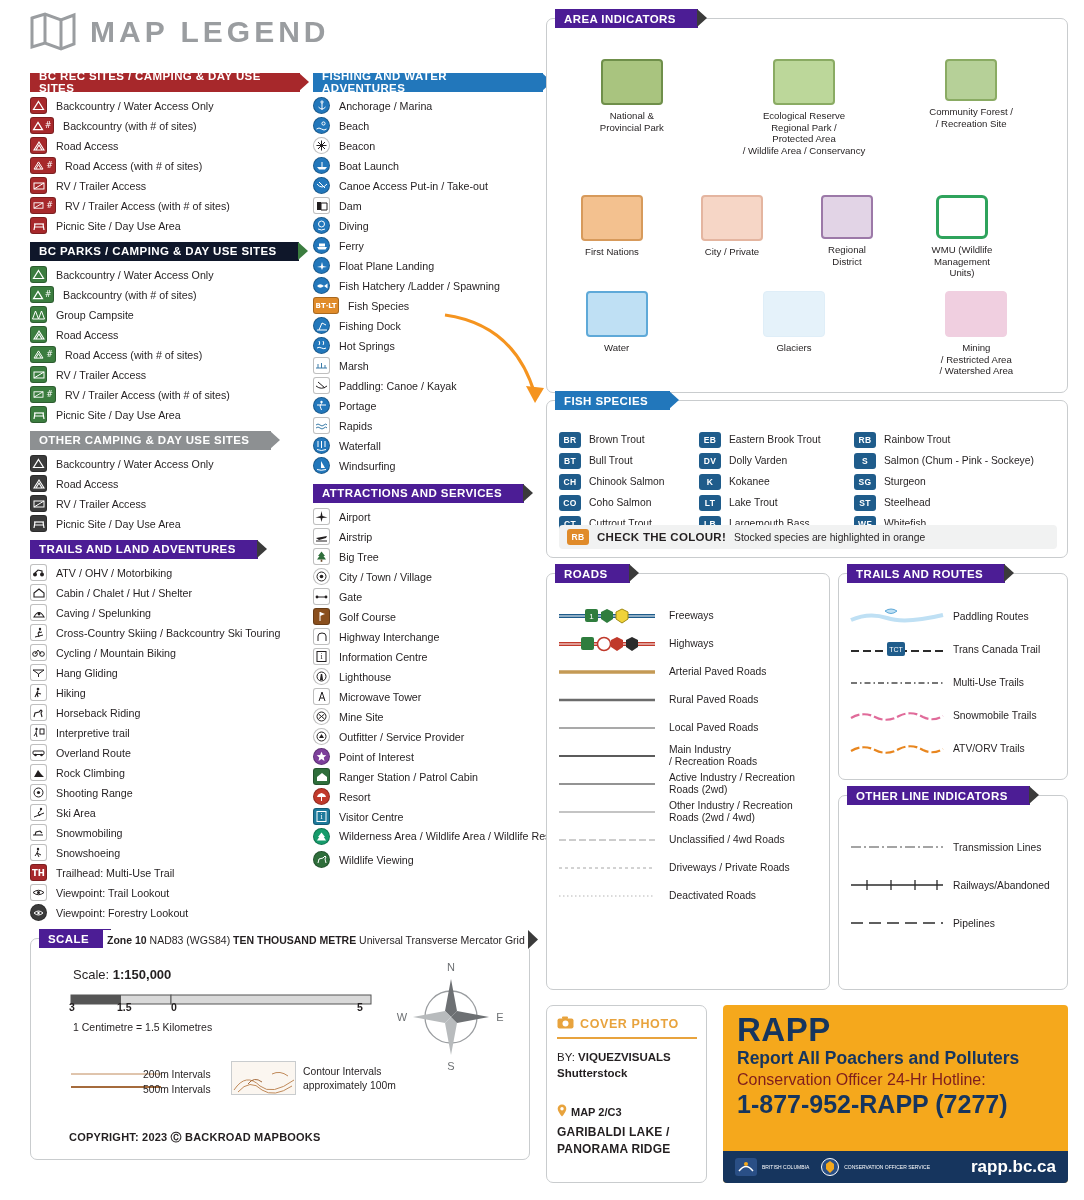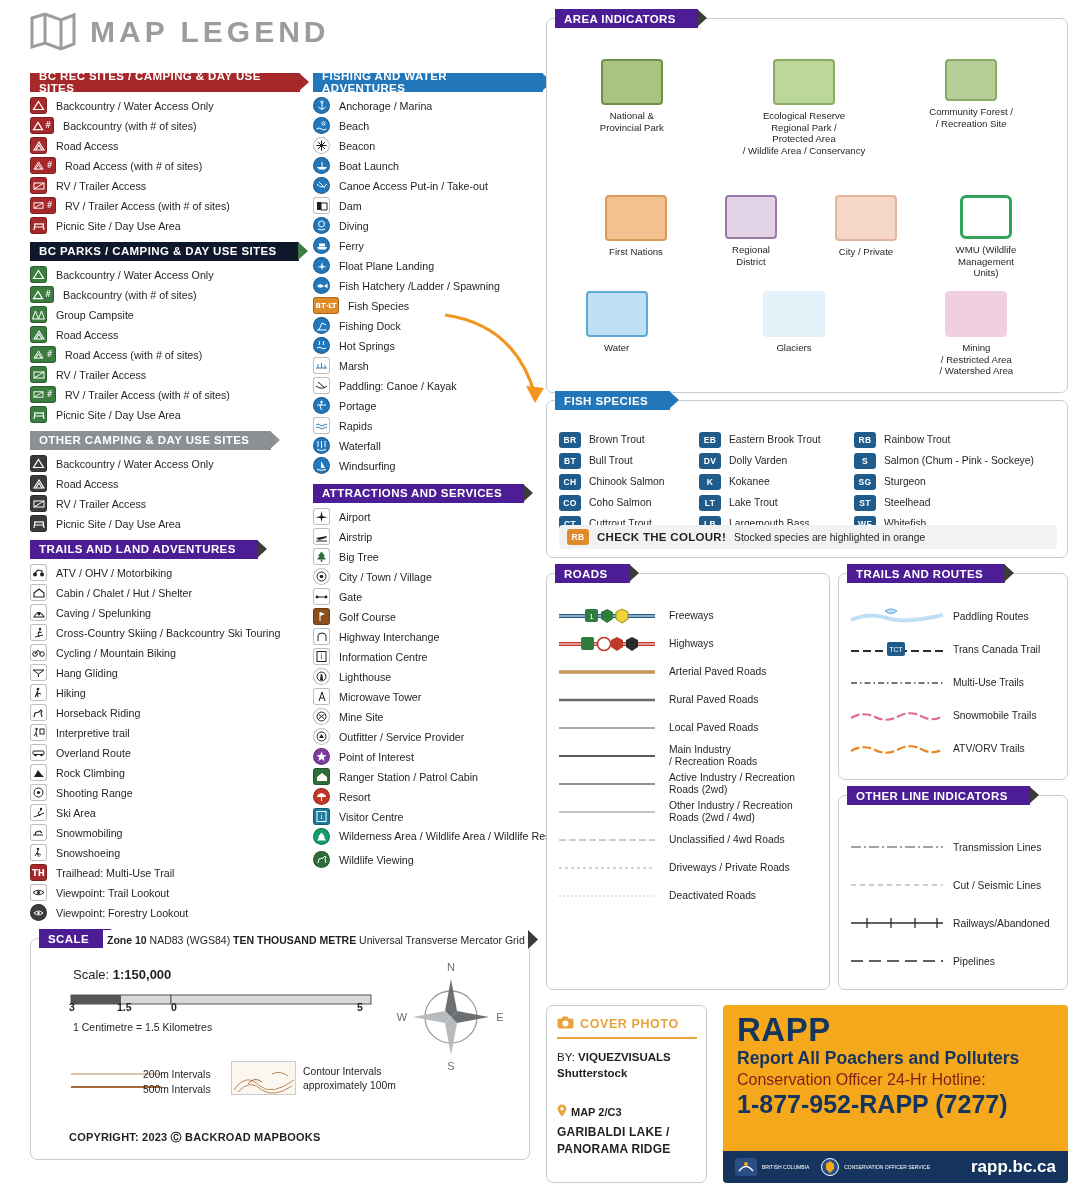--- a/index.html
+++ b/index.html
@@ -857,32 +857,32 @@
       <div class="area-cell" style="width:175px;">
         <div class="swatch" style="width:62px;height:46px;background:#bcd79a;border:2px solid #8aab63;"></div>
         <div class="cap">Ecological Reserve<br>Regional Park /<br>Protected Area<br>/ Wildlife Area / Conservancy</div>
       </div>
       <div class="area-cell" style="width:140px;">
         <div class="swatch" style="width:52px;height:42px;background:#b6d098;border:2px solid #8aab63;"></div>
         <div class="cap">Community Forest /<br>/ Recreation Site</div>
       </div>
     </div>
 
-    <div class="area-grid" style="display:flex; justify-content:flex-end; align-items:flex-start; top:176px;">
+    <div class="area-grid" style="display:flex; justify-content:flex-start; align-items:flex-start; top:176px;">
       <div class="area-cell" style="width:120px;">
         <div class="swatch" style="width:62px;height:46px;background:#f3c18f;border:2px solid #d79a5b;"></div>
         <div class="cap">First Nations</div>
       </div>
+      <div class="area-cell" style="width:120px;">
+        <div class="swatch" style="width:62px;height:46px;background:#f6d6c6;border:2px solid #e4b5a0;"></div>
+        <div class="cap">City / Private</div>
+      </div>
       <div class="area-cell" style="width:110px;">
         <div class="swatch" style="width:52px;height:44px;background:#e2d4e6;border:2px solid #9c79a8;"></div>
         <div class="cap">Regional<br>District</div>
-      </div>
-      <div class="area-cell" style="width:120px;">
-        <div class="swatch" style="width:62px;height:46px;background:#f6d6c6;border:2px solid #e4b5a0;"></div>
-        <div class="cap">City / Private</div>
       </div>
       <div class="area-cell" style="width:120px;">
         <div class="swatch" style="width:52px;height:44px;background:#ffffff;border:3px solid #2fa35c;border-radius:6px;"></div>
         <div class="cap">WMU (Wildlife<br>Management<br>Units)</div>
       </div>
     </div>
 
     <div class="area-grid" style="display:flex; justify-content:space-around; align-items:flex-start; top:272px;gap:48px;">
       <div class="area-cell" style="width:120px;">
         <div class="swatch" style="width:62px;height:46px;background:#bfe0f4;border:2px solid #5ea9d8;"></div>
@@ -1143,28 +1143,20 @@
   <div class="panel" id="other-panel">
     <div class="banner b-dark">OTHER LINE INDICATORS</div>
     <div style="position:absolute;top:32px;width:100%;">
       <div class="tr-row" style="height:38px;">
         <span class="tr-art">
             <svg width="96" height="8">
               <line x1="2" y1="4" x2="94" y2="4" stroke="#4a4a4a" stroke-width="1.2" stroke-dasharray="10 3 2 3"></line>
             </svg>
           </span>
         <span class="tr-lbl">Transmission Lines</span>
-      </div>
-      <div class="tr-row" style="height:38px;">
-        <span class="tr-art">
-            <svg width="96" height="8">
-              <line x1="2" y1="4" x2="94" y2="4" stroke="#9a9a9a" stroke-width="1" stroke-dasharray="5 4"></line>
-            </svg>
-          </span>
-        <span class="tr-lbl">Cut / Seismic Lines</span>
       </div>
       <div class="tr-row" style="height:38px;">
         <span class="tr-art">
           <svg width="96" height="14" viewBox="0 0 96 14">
             <line x1="2" y1="7" x2="94" y2="7" stroke="#2b2b2b" stroke-width="1.3"></line>
             <line x1="18" y1="2" x2="18" y2="12" stroke="#2b2b2b" stroke-width="1.3"></line>
             <line x1="42" y1="2" x2="42" y2="12" stroke="#2b2b2b" stroke-width="1.3"></line>
             <line x1="66" y1="2" x2="66" y2="12" stroke="#2b2b2b" stroke-width="1.3"></line>
             <line x1="88" y1="2" x2="88" y2="12" stroke="#2b2b2b" stroke-width="1.3"></line>
           </svg>

